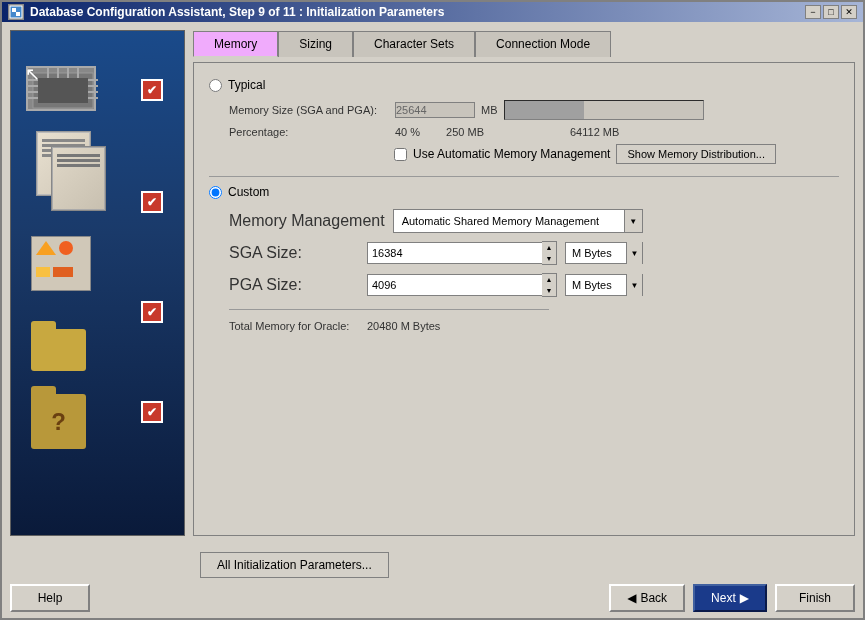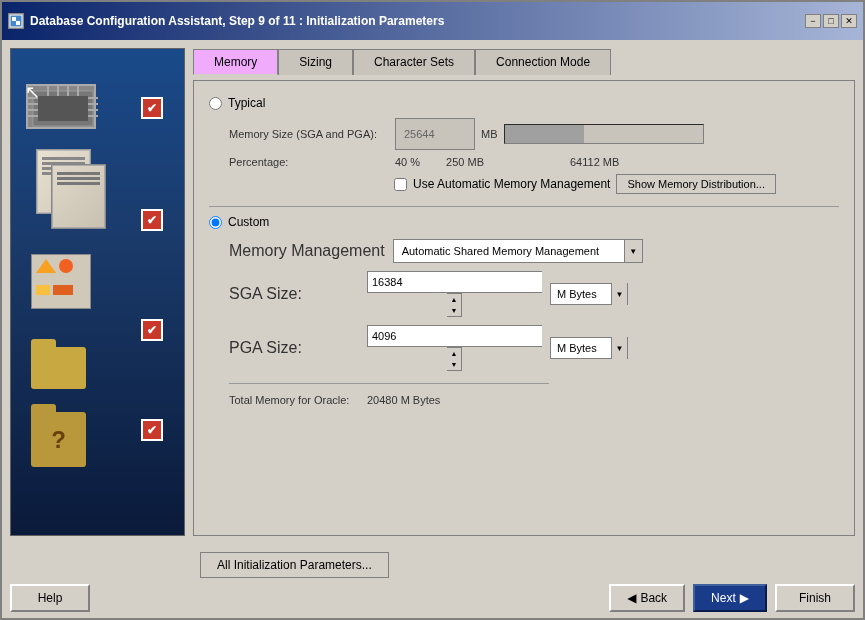--- a/index.html
+++ b/index.html
@@ -19,21 +19,21 @@
       display: flex;
       flex-direction: column;
     }
     .title-bar {
       background: linear-gradient(to right, #0a246a, #a6b5d7);
       color: white;
       padding: 3px 6px;
       display: flex;
       align-items: center;
       justify-content: space-between;
-      height: 38px;
+      height: 20px;
     }
     .title-bar-left {
       display: flex;
       align-items: center;
       gap: 6px;
     }
     .title-bar-icon {
       width: 16px;
       height: 16px;
       background: #888;
@@ -152,24 +152,24 @@
       gap: 6px;
       margin-bottom: 6px;
     }
     .form-label {
       font-size: 11px;
       color: #333;
       min-width: 160px;
     }
     .form-input {
       width: 80px;
-      height: 32px;
+      height: 16px;
       border: 1px solid #808080;
       background: white;
-      padding: 2px 8px;
+      padding: 2px 0;
       font-size: 11px;
     }
     .form-input.disabled {
       background: #c8c4bc;
       color: #666;
     }
     .unit-label {
       font-size: 11px;
       color: #333;
     }
@@ -230,21 +230,20 @@
       cursor: pointer;
       display: flex;
       align-items: center;
       justify-content: center;
       font-size: 8px;
     }
     .spinbox {
       display: flex;
       align-items: center;
       gap: 0;
-      flex-direction: column;
     }
     .spin-input {
       width: 175px;
       height: 22px;
       border: 1px solid #808080;
       border-right: none;
       background: white;
       padding: 2px 4px;
       font-size: 11px;
     }

